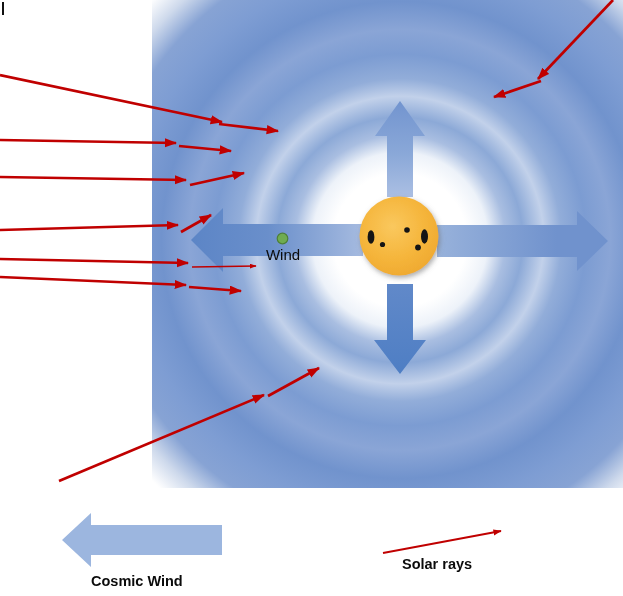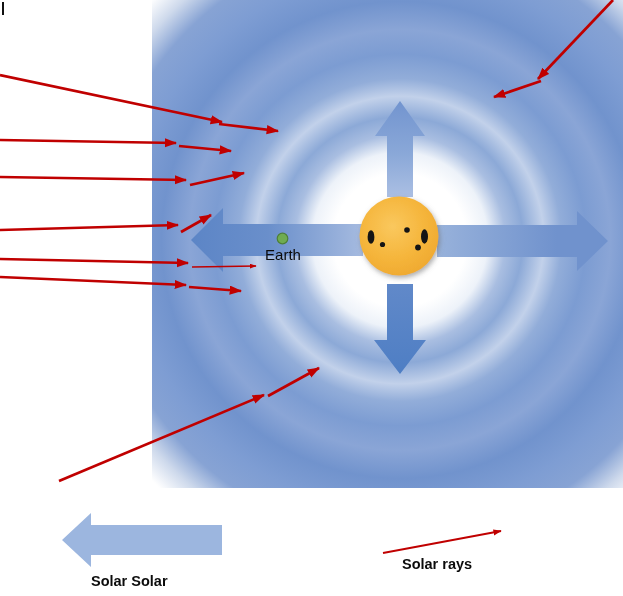--- a/index.html
+++ b/index.html
@@ -128,18 +128,18 @@
           <line x1="541" y1="81" x2="494" y2="97" stroke="#C00000" stroke-width="2.7" marker-end="url(#rayhead)"></line>
         </g>
         <g>
           <line x1="383" y1="553" x2="501" y2="531" stroke="#C00000" stroke-width="1.8" marker-end="url(#rayhead)"></line>
         </g>
       </g>
 
     <polygon fill="#9CB6DF" points="62,540 91,513 91,525 222,525 222,555 91,555 91,567"></polygon>
   </svg>
 
-  <div class="label earth-label">Earth</div>
-  <div class="label solar-wind-label">Solar Solar</div>
+  <div class="label earth-label">Wind</div>
+  <div class="label solar-wind-label">Cosmic Wind</div>
   <div class="label cosmic-rays-label">Solar rays</div>
 
   <div class="cursor-tick"></div>
 </div>
 
 </body></html>

